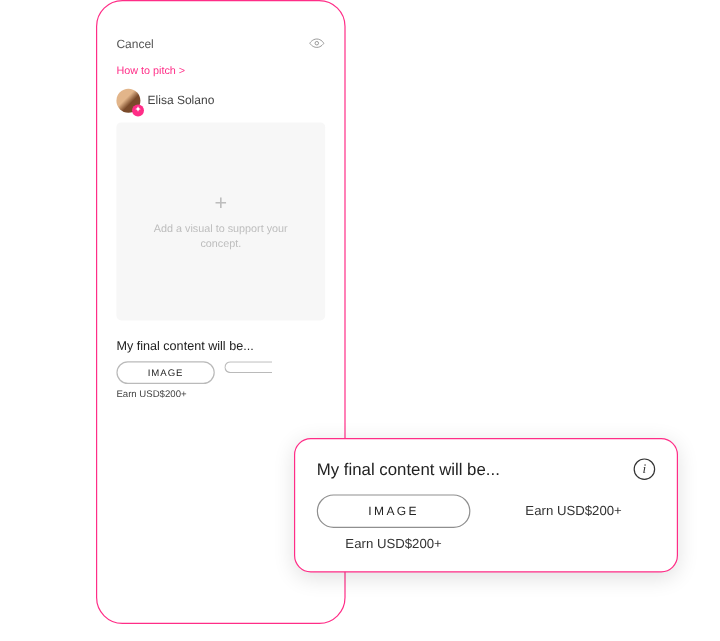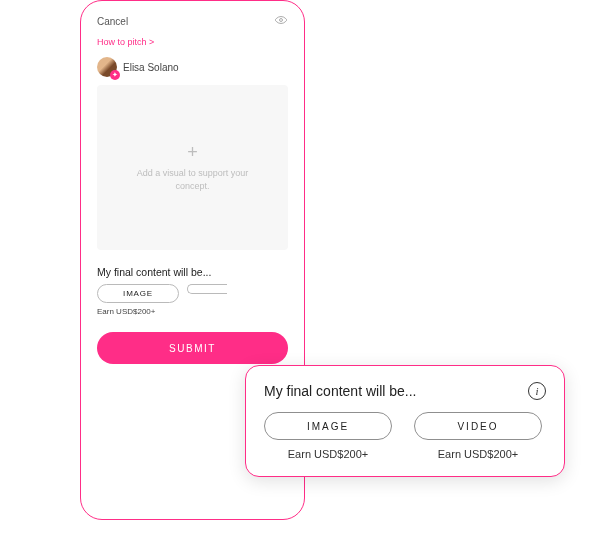--- a/index.html
+++ b/index.html
@@ -5,23 +5,23 @@
   :root{
     --pink:#ff2d87;
     --pink-border:#ff2d87;
     --grey-text:#a8a8a8;
     --light-grey:#c9c9c9;
     --bg:#ffffff;
   }
   *{box-sizing:border-box;font-family:-apple-system,Helvetica,Arial,sans-serif;}
   body{margin:0;background:#fff;width:600px;height:534px;position:relative;}
   .phone{
-    position:absolute;left:80px;top:0;width:225px;height:520px;
+    position:absolute;left:80px;top:0;width:208px;height:520px;
     border:1.5px solid var(--pink-border);border-radius:22px;background:var(--bg);
-    padding:12px 16px 16px 16px;overflow:hidden;
+    padding:28px 16px 16px 16px;overflow:hidden;
   }
   .topbar{display:flex;justify-content:space-between;align-items:center;font-size:10px;color:#555;margin-bottom:8px;}
   .title{font-size:17px;font-weight:600;color:#222;margin:2px 0 2px 0;}
   .howto{font-size:9px;color:var(--pink);margin-bottom:10px;}
   .user-row{display:flex;align-items:center;gap:6px;margin-bottom:8px;}
   .avatar{position:relative;width:20px;height:20px;border-radius:50%;background:linear-gradient(135deg,#e2b58a 40%,#7a4a2a 60%);}
   .avatar-badge{position:absolute;right:-3px;bottom:-3px;width:10px;height:10px;border-radius:50%;background:var(--pink);color:#fff;font-size:7px;line-height:10px;text-align:center;}
   .username{font-size:10px;color:#444;}
   .dropzone{
     width:100%;height:165px;background:#f7f7f7;border-radius:4px;
@@ -100,31 +100,29 @@
   <div class="chip-row">
     <div style="display:flex;flex-direction:column;align-items:flex-start;">
       <div class="chip">IMAGE</div>
       <div class="earn">Earn USD$200+</div>
     </div>
     <div style="display:flex;flex-direction:column;align-items:flex-start;">
       <div class="chip" style="width:40px;border-right:none;border-top-right-radius:0;border-bottom-right-radius:0;"></div>
     </div>
   </div>
 
-  <button class="submit">SUBMIT</button>
 </div>
 
 <div class="overlay">
   <div class="ov-head">
     <div class="ov-title">My final content will be...</div>
     <div class="info-icon">i</div>
   </div>
   <div class="ov-row">
     <div class="ov-col">
       <div class="ov-chip">IMAGE</div>
       <div class="ov-earn">Earn USD$200+</div>
     </div>
     <div class="ov-col">
-      <div class="ov-chip">VIDEO</div>
       <div class="ov-earn">Earn USD$200+</div>
     </div>
   </div>
 </div>
 
 </body></html>

